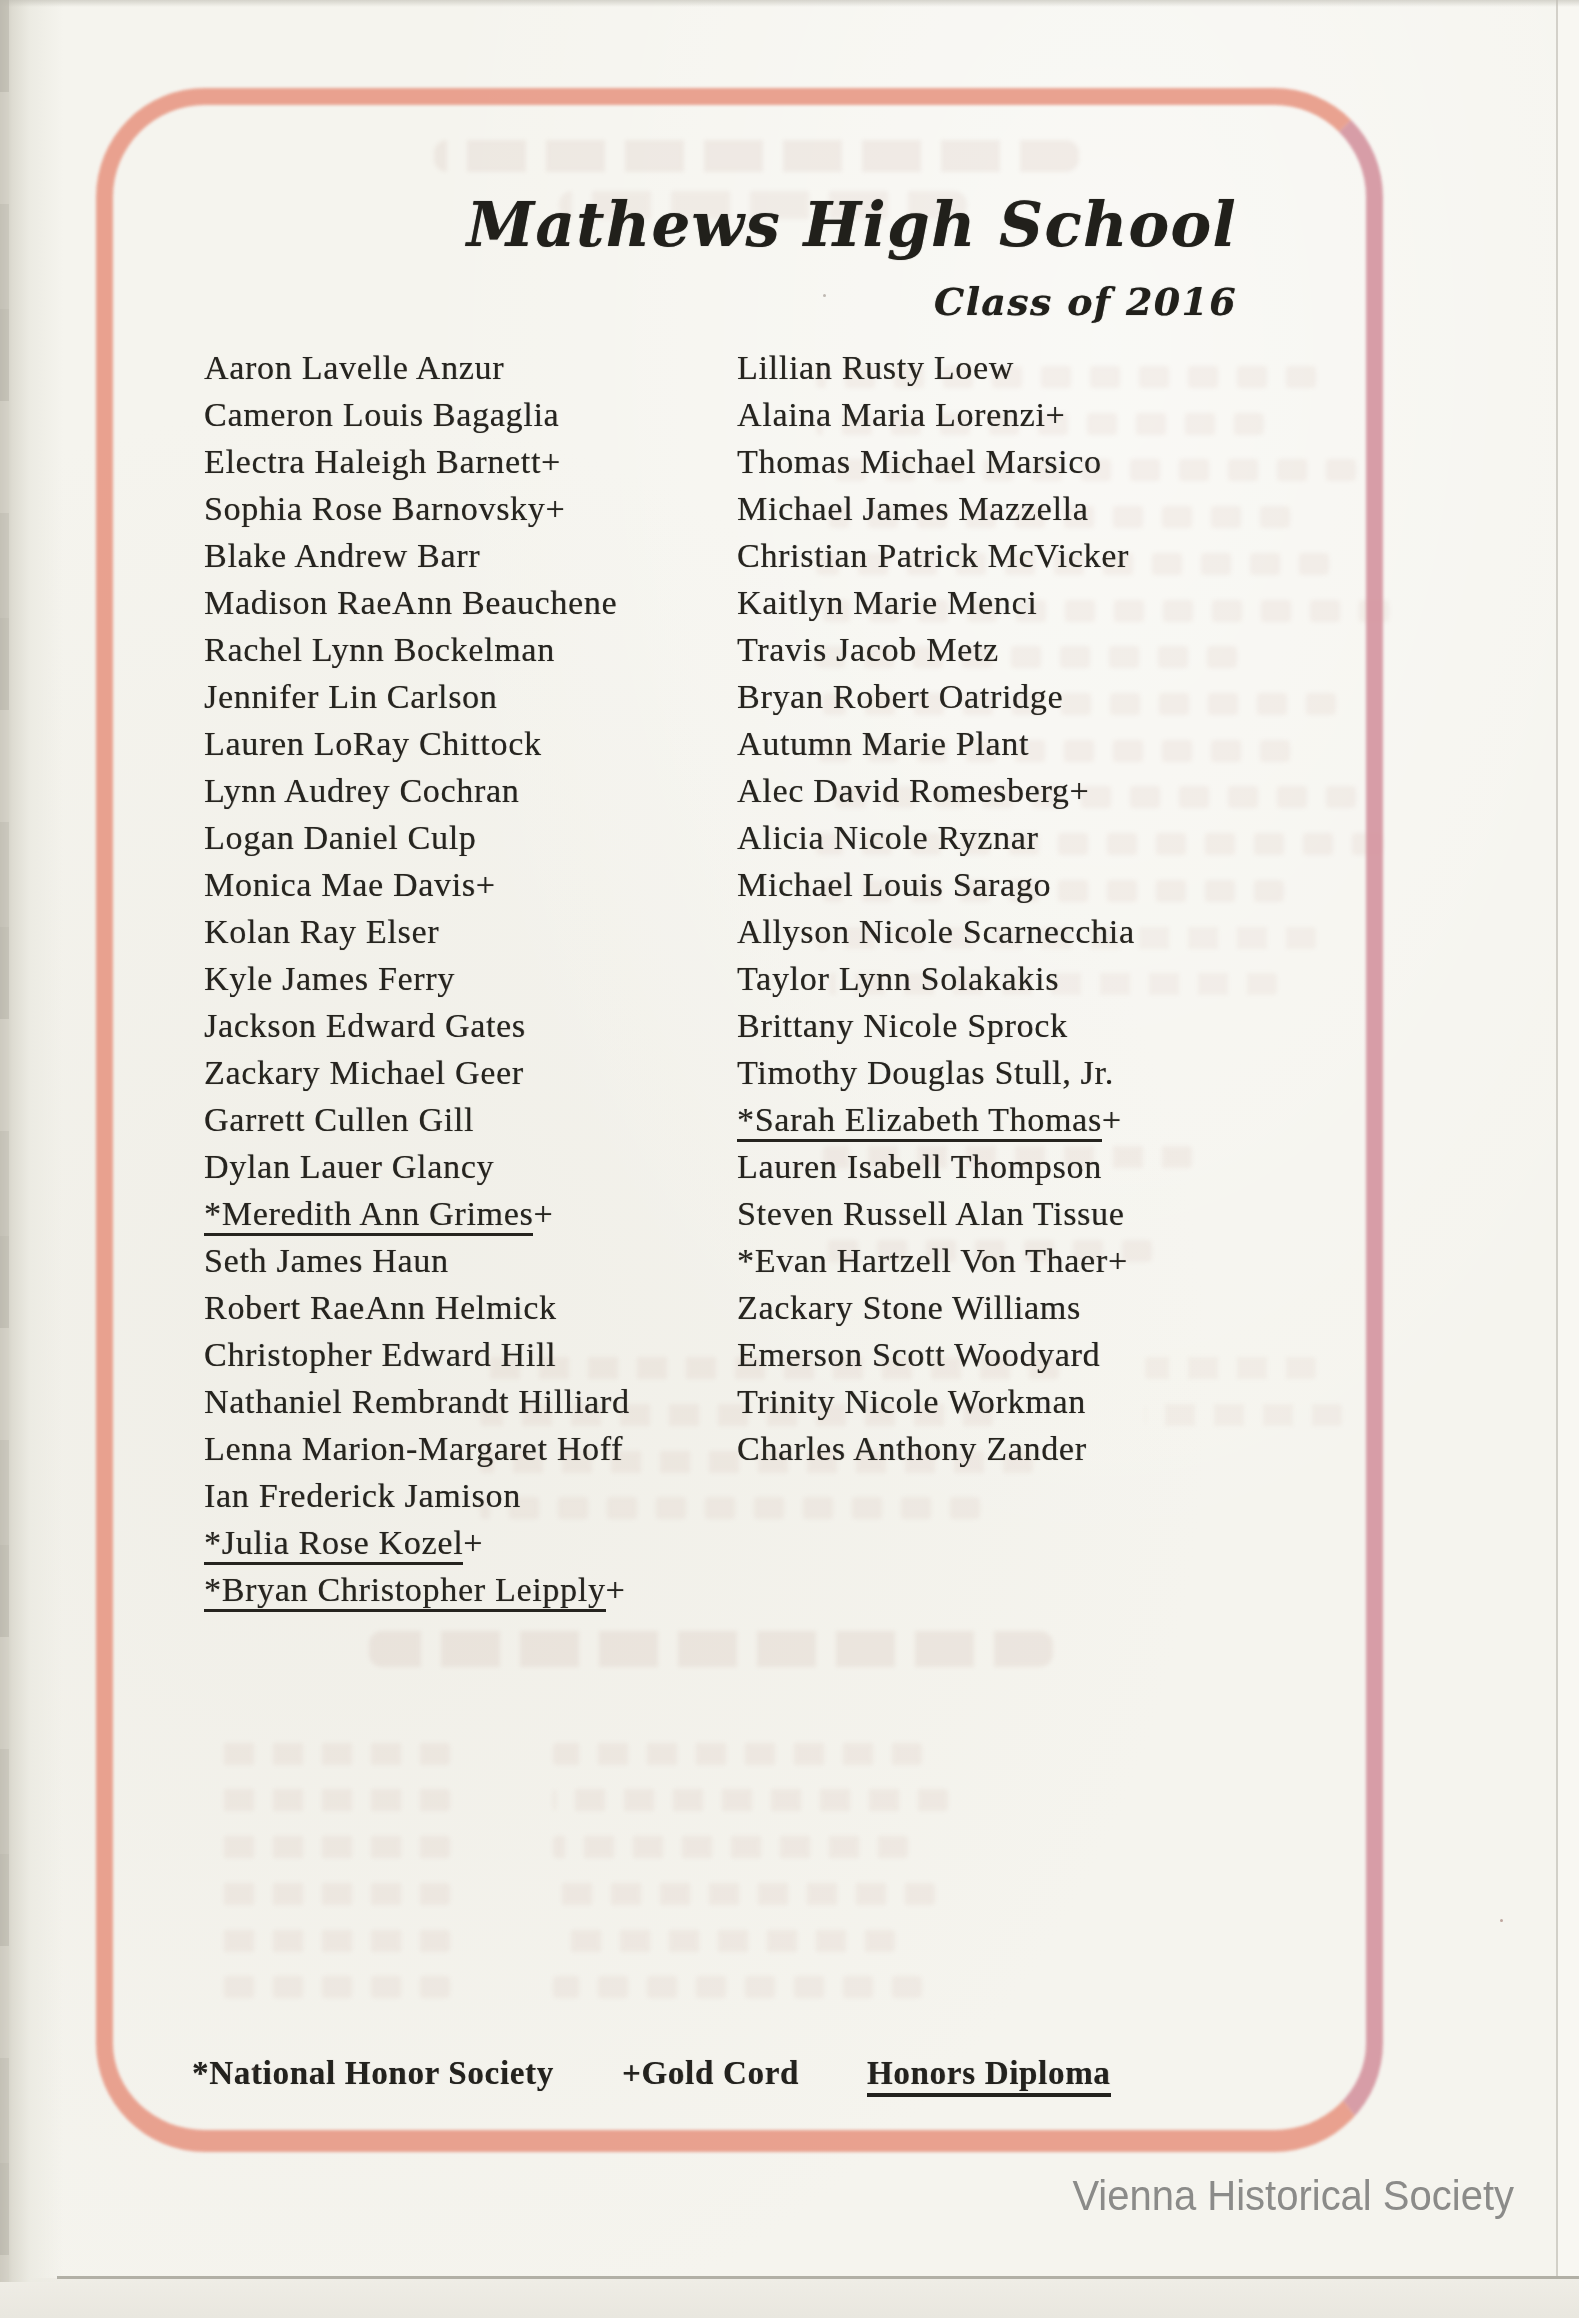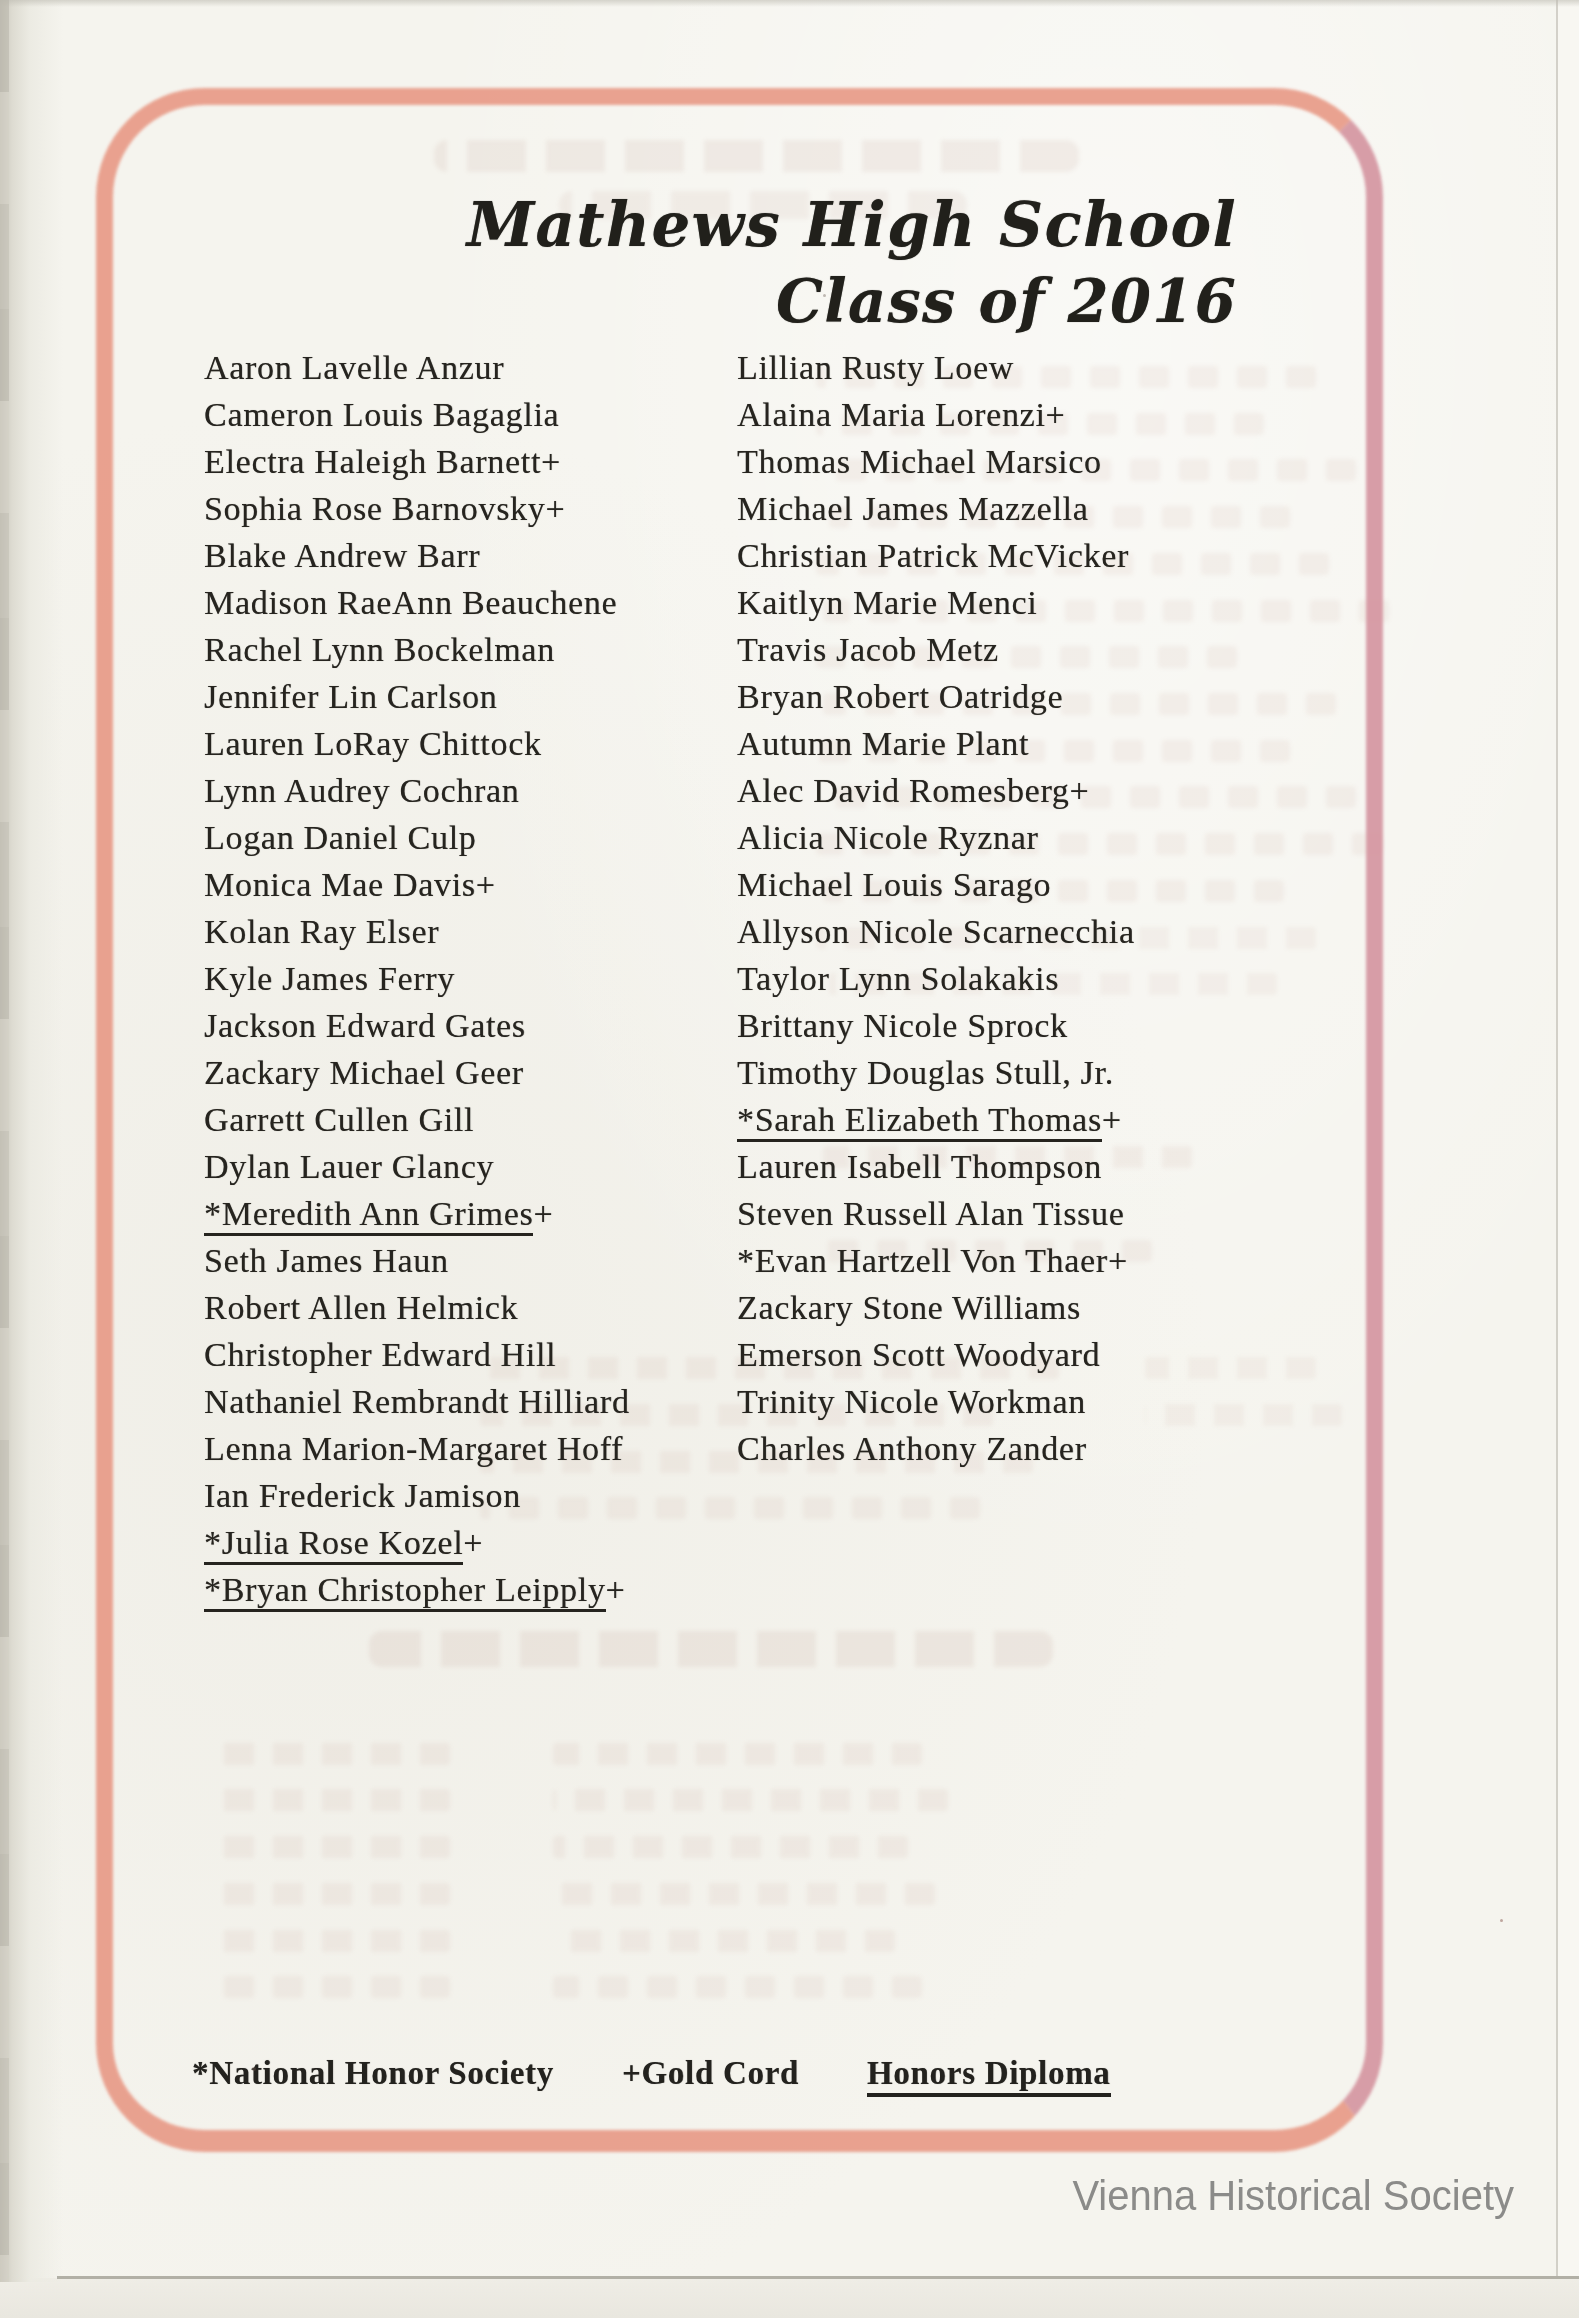--- a/index.html
+++ b/index.html
@@ -69,21 +69,21 @@
   }
   
   .title-block{
     position:absolute;left:283px;top:186px;width:954px;z-index:3;
     text-align:right;color:#21201b;
     font-family:"DejaVu Serif", serif;
     font-style:italic;font-weight:700;
   }
   .title-line1{font-size:61px;line-height:78px;letter-spacing:1.3px;
     text-shadow:0 0 1px rgba(30,30,25,.55);}
-  .title-line2{font-size:59px;line-height:76px;letter-spacing:1.3px;
+  .title-line2{font-size:38px;line-height:76px;letter-spacing:1.3px;
     text-shadow:0 0 1px rgba(30,30,25,.55);}
   
   ul.names{
     list-style:none;margin:0;padding:0;position:absolute;z-index:3;
     font-size:34px;line-height:47px;letter-spacing:0.7px;color:#26241f;
     text-shadow:0.3px 0.3px 0.7px rgba(35,34,30,.55);
     white-space:nowrap;
   }
   ul.names.left{left:176px;top:344px;margin-left:28px;}
   ul.names.right{left:737px;top:344px;}
@@ -173,21 +173,21 @@
     <li><span>Logan Daniel Culp</span></li>
     <li><span>Monica Mae Davis</span><span>+</span></li>
     <li><span>Kolan Ray Elser</span></li>
     <li><span>Kyle James Ferry</span></li>
     <li><span>Jackson Edward Gates</span></li>
     <li><span>Zackary Michael Geer</span></li>
     <li><span>Garrett Cullen Gill</span></li>
     <li><span>Dylan Lauer Glancy</span></li>
     <li><span class="uline">*Meredith Ann Grimes</span><span>+</span></li>
     <li><span>Seth James Haun</span></li>
-    <li><span>Robert Allen Helmick</span></li>
+    <li><span>Robert RaeAnn Helmick</span></li>
     <li><span>Christopher Edward Hill</span></li>
     <li><span>Nathaniel Rembrandt Hilliard</span></li>
     <li><span>Lenna Marion-Margaret Hoff</span></li>
     <li><span>Ian Frederick Jamison</span></li>
     <li><span class="uline">*Julia Rose Kozel</span><span>+</span></li>
     <li><span class="uline">*Bryan Christopher Leipply</span><span>+</span></li>
   </ul>
 <ul class="names right">
     <li><span>Lillian Rusty Loew</span></li>
     <li><span>Alaina Maria Lorenzi</span><span>+</span></li>

